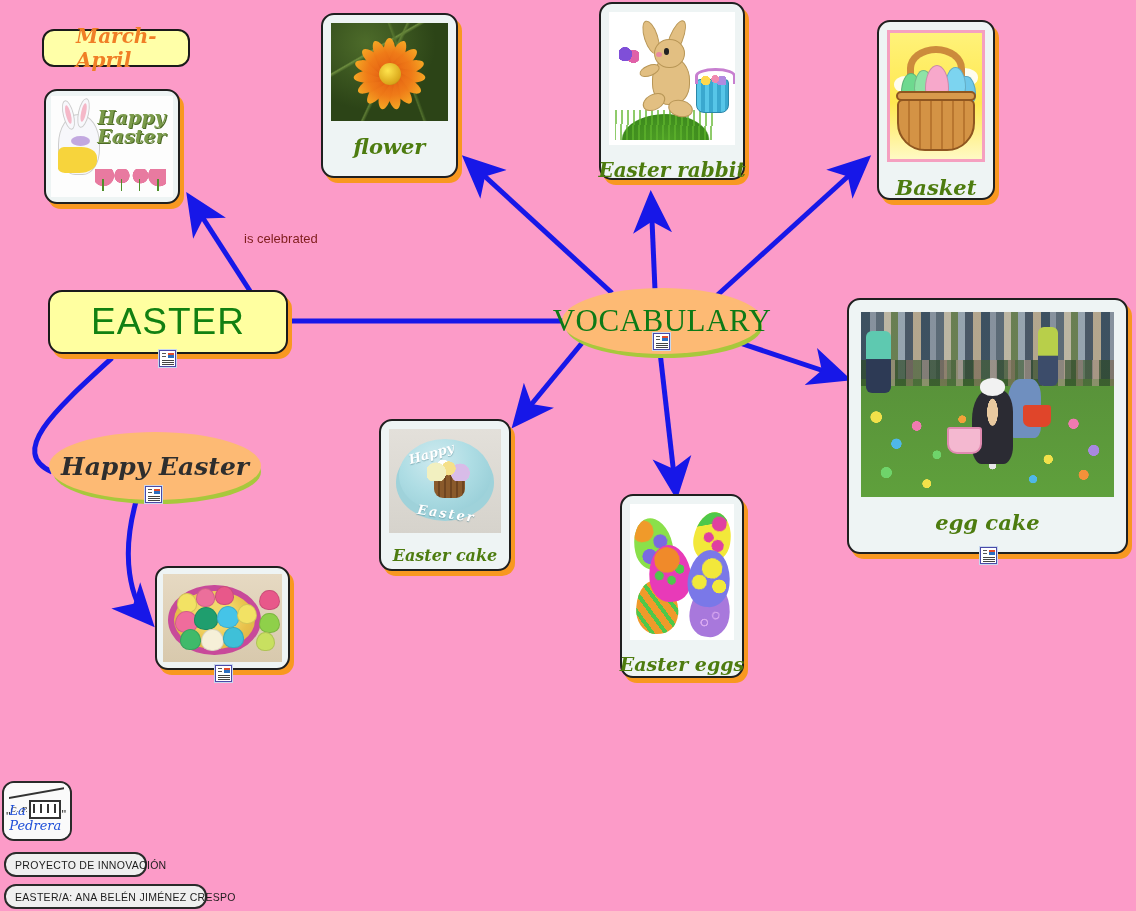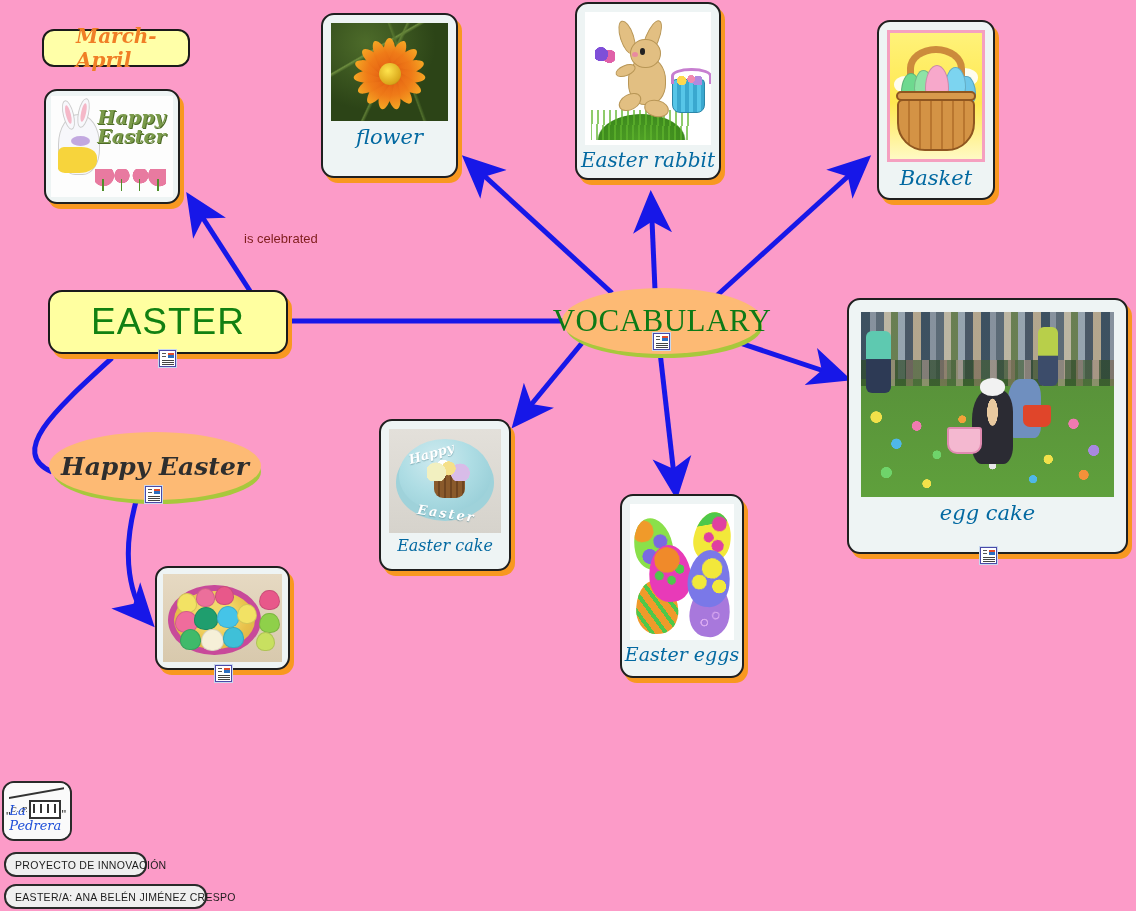--- a/index.html
+++ b/index.html
@@ -66,27 +66,27 @@
     position: absolute;
     background: #eef4f4;
     border: 2px solid #1f1f1f;
     border-radius: 13px;
     box-shadow: 4px 5px 0 0 #f89820;
     padding: 8px 8px 4px 8px;
     display: flex; flex-direction: column; align-items: center;
   }
   .card .pic { width: 100%; flex: 1 1 auto; position: relative; overflow: hidden; }
   .card .caption {
-    color: #0369a1;
+    color: #4d7c0f;
     font-family: "DejaVu Serif", serif;
     font-style: italic;
-    font-weight: normal;
+    font-weight: bold;
     line-height: 1.05;
     white-space: nowrap;
-    margin-top: 5px;
+    margin-top: 15px;
   }
 
   
   .note-icon {
     position: absolute; width: 17px; height: 17px;
     background: #ffffff;
     border: 1px solid #4a4aa8;
     box-shadow: 0 0 0 1px #c8d8ee;
     display: block;
   }
@@ -489,21 +489,21 @@
           <div class="petal" style="transform:rotate(288deg)"></div>
           <div class="petal" style="transform:rotate(312deg)"></div>
           <div class="petal" style="transform:rotate(336deg)"></div>
           <div class="center"></div>
         </div>
       </div>
     </div>
     <div class="caption" style="font-size:21px;">flower</div>
   </div>
 
-  <div class="card" style="left:575px; top:2px; width:146px; height:178px;border-radius:13px;">
+  <div class="card" style="left:599px; top:2px; width:146px; height:178px;border-radius:13px;">
     <div class="pic" style="height:133px; flex:none; background:#fff;">
       <div class="art-rabbit">
         <div class="grass"></div>
         <div class="bfly"></div>
         <div class="rb rb-ear1"></div>
         <div class="rb rb-ear2"></div>
         <div class="rb rb-body"></div>
         <div class="rb rb-head"></div>
         <div class="rb rb-arm"></div>
         <div class="rb rb-leg1"></div>

